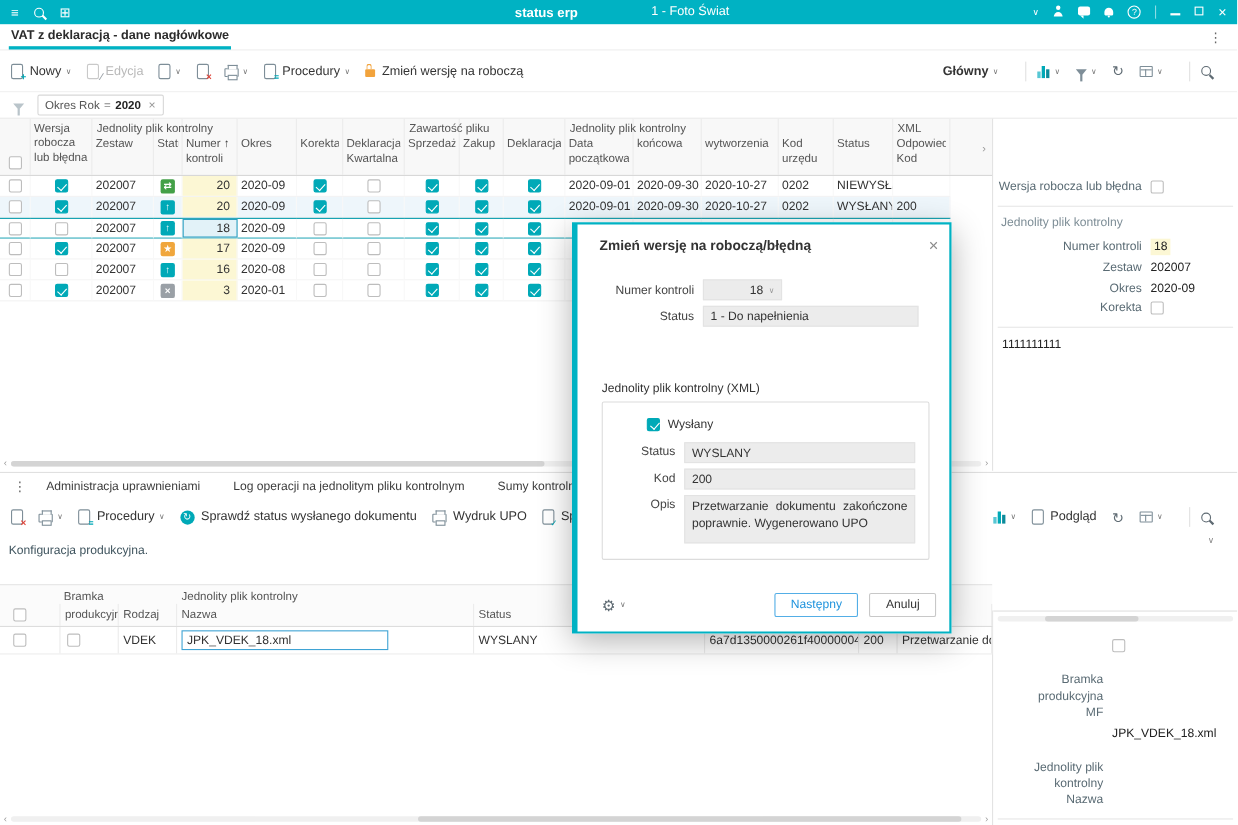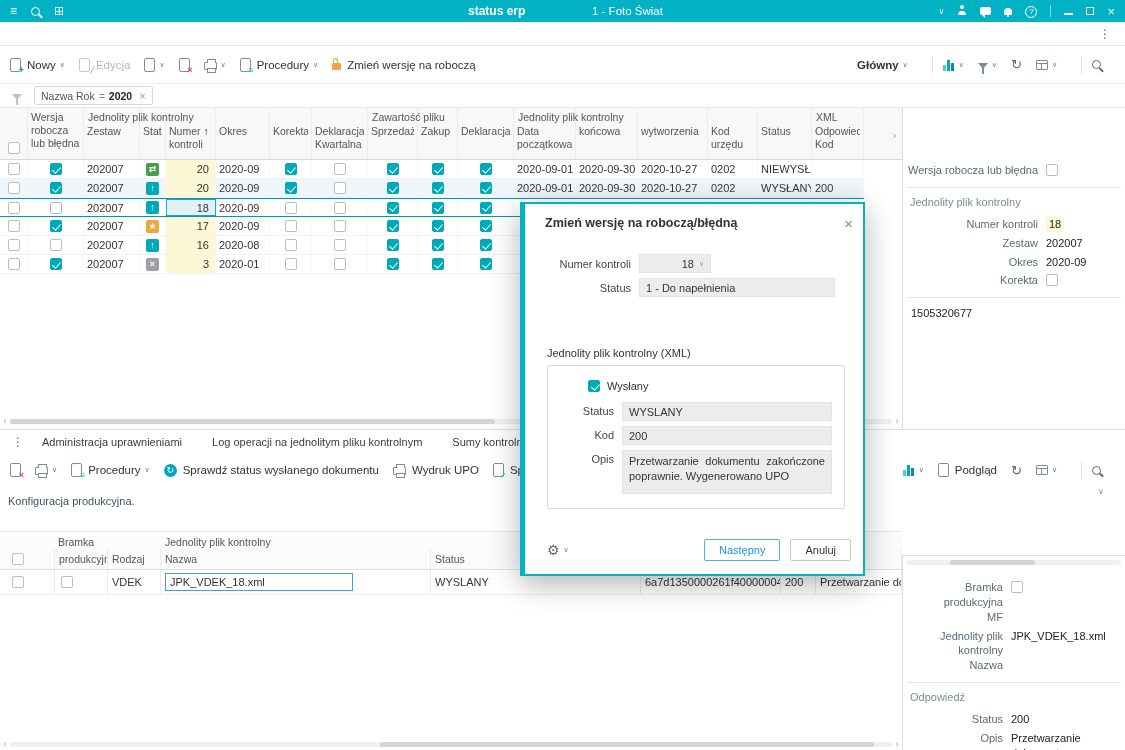--- a/index.html
+++ b/index.html
@@ -127,21 +127,21 @@
   .bgc{box-sizing:border-box;padding:0 4px;border-right:1px solid #ececec;overflow:hidden;white-space:nowrap;height:100%;display:flex;align-items:center;flex:0 0 auto;}
   .bgc.grow1{flex:1 1 auto;}
   .bgrow{position:absolute;top:570px;left:0;width:902px;height:24px;display:flex;align-items:center;border-bottom:1px solid #ededed;font-size:11px;color:#333;background:#fff;}
   .cell-edit{width:188px;height:18px;border:1px solid #3fa3d4;font-size:11px;padding:0 4px;color:#333;box-sizing:border-box;font-family:inherit;background:#fff;}
 
   
   .panel-top{position:absolute;left:903px;top:108px;width:222px;height:320px;background:#fff;padding:55px 0 0 0;box-sizing:border-box;overflow:hidden;}
   .panel-bottom{position:absolute;left:903px;top:555px;width:222px;height:195px;background:#fff;box-sizing:border-box;overflow:hidden;border-top:1px solid #e0e0e0;padding-top:14px;}
   .prow{display:flex;align-items:flex-start;margin:0 0 4px 0;font-size:11px;}
   .plabel{width:135px;text-align:right;color:#5a6b74;line-height:1.35;flex:0 0 auto;}
-  .panel-bottom .plabel{width:100px;}
+  .panel-bottom .plabel{width:100px;margin-top:31px;}
   .pvalue{margin-left:8px;color:#222;line-height:1.35;white-space:nowrap;}
   .pvalue.wrap{white-space:normal;width:104px;}
   .pvalue.hl{background:#fcf7d4;padding:0 3px;}
   .pcb{margin-left:8px;margin-top:1px;}
   .phr{border-top:1px solid #e6e6e6;margin:9px 4px 8px 4px;}
   .psection{color:#7d8d96;margin:0 0 9px 7px;font-size:11px;}
 
   
   .modal{position:absolute;left:520px;top:202px;width:345px;height:374px;background:#fff;border:2px solid #00b2c3;border-left-width:5px;box-sizing:border-box;box-shadow:0 8px 28px rgba(0,0,0,.30);z-index:50;}
   .mtitle-row{position:absolute;top:12px;left:20px;right:10px;display:flex;align-items:flex-start;}
@@ -188,20 +188,21 @@
       <span><span class="icon-bell"></span></span>
       <span><span class="icon-help">?</span></span>
       <span class="tb-sep"></span>
       <span><span class="icon-min"></span></span>
       <span><span class="icon-max"></span></span>
       <span><span class="tb-x">×</span></span>
     </span>
   </div>
 
   <div class="tabbar">
+    <span class="tab-active">VAT z deklaracją - dane nagłówkowe</span>
     <span class="tab-kebab kebab">⋮</span>
   </div>
 
   <div class="toolbar top">
     <span class="titem">
       <span class="icon-doc badge-plus"></span>
       <span class="tlabel">Nowy</span>
         <span class="chev">∨</span>
     </span>
     <span class="titem disabled">
@@ -255,21 +256,21 @@
     </span>
     <span class="vsep"></span>
     <span class="titem">
       <span class="icon-search"></span>
     </span>
   </div>
 
   <div class="filterbar">
     <span class="icon-funnel light"></span>
     <span class="fchip">
-      <span class="ffield">Nazwa Rok</span>
+      <span class="ffield">Okres Rok</span>
       <span class="fop">=</span>
       <span class="fval">2020</span>
       <span class="fx">×</span>
     </span>
   </div>
 
   <div class="ghead">
       <div class="ghcol" style="width: 28px;">
         <span class="cb ghsel"></span>
       </div>
@@ -569,21 +570,21 @@
     <div class="prow">
       <div class="plabel">Okres</div>
       <div class="pvalue">2020-09</div>
     </div>
     <div class="prow">
       <div class="plabel">Korekta</div>
       <span class="cb pcb"></span>
     </div>
     <div class="phr"></div>
     <div class="prow">
-      <div class="pvalue">1505320677</div>
+      <div class="pvalue">1111111111</div>
     </div>
   </div>
 
   <div class="btabs">
     <span class="bkebab kebab">⋮</span>
     <span class="btab">Administracja uprawnieniami</span>
     <span class="btab">Log operacji na jednolitym pliku kontrolnym</span>
     <span class="btab">Sumy kontrolne</span>
   </div>
 

